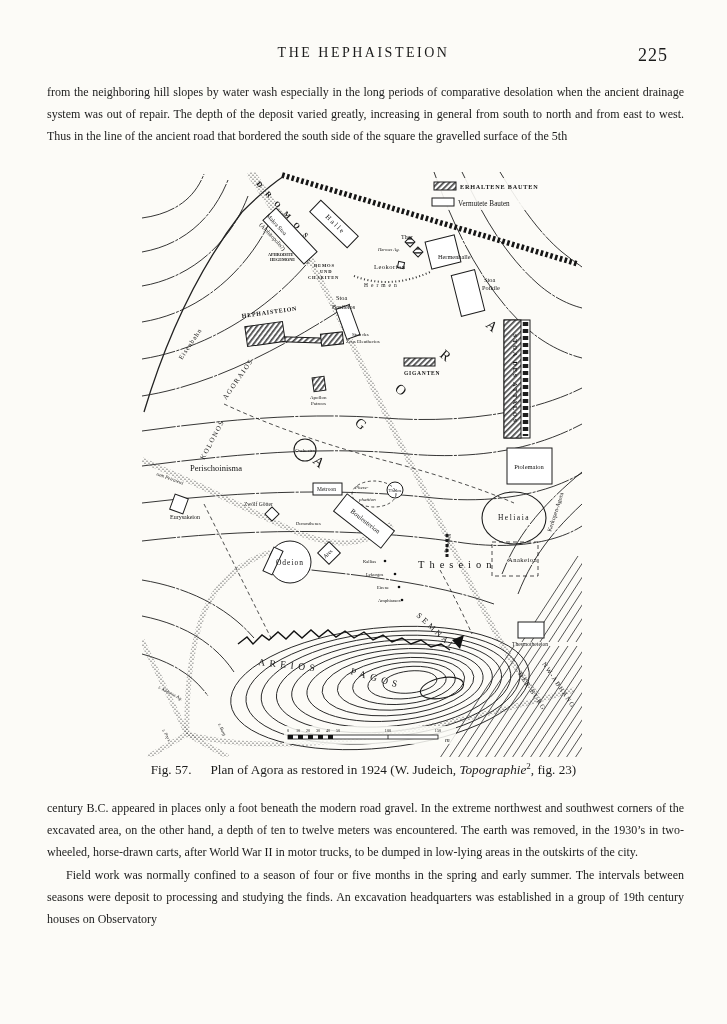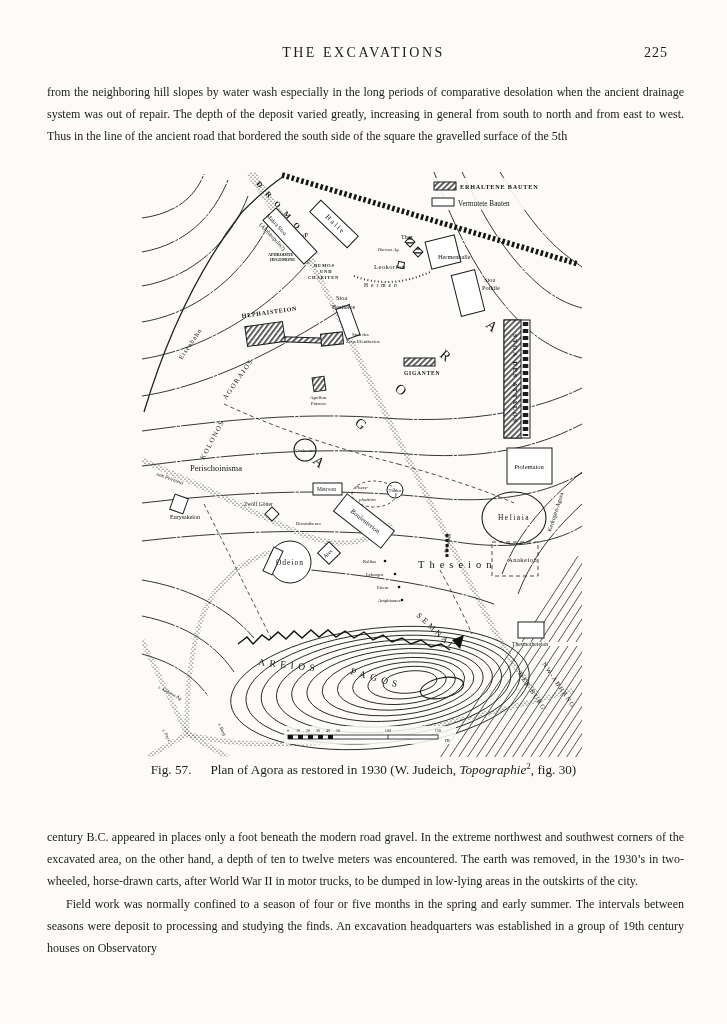--- a/index.html
+++ b/index.html
@@ -1,24 +1,24 @@
 <!DOCTYPE html>
 <html><head>
 <meta charset="utf-8">
 <style>
   html,body{margin:0;padding:0;}
   body{width:727px;height:1024px;background:#fcfbf7;position:relative;
        font-family:"Liberation Serif","DejaVu Serif",serif;color:#1b1b1b;}
   .abs{position:absolute;}
   .runhead{top:45px;left:0;right:0;text-align:center;font-size:14px;letter-spacing:2.5px;}
-  .pagenum{top:45px;right:59px;font-size:14px;letter-spacing:1px;}
+  .pagenum{top:45px;right:59px;font-size:18px;letter-spacing:1px;}
   .bodytext{left:47px;width:637px;font-size:12px;line-height:22.2px;text-align:justify;}
   .bodytext p{margin:0;}
   .p1{top:81px;}
-  .p23{top:826px;}
+  .p23{top:797px;}
   .indent{text-indent:19px;}
   .figwrap{top:172px;left:142px;width:440px;height:585px;}
   .caption{top:761px;left:0;right:0;text-align:center;font-size:13.2px;}
   .caption .figlab{margin-right:19px;}
   .caption i{font-style:italic;text-align:right;}
   .caption sup{font-size:9px;}
   svg{display:block;}
   .contour{stroke:#1f1f1f;stroke-width:0.9;fill:none;stroke-dasharray:34 1.3 3 1.3;}
   .dashln{stroke:#222;stroke-width:0.8;fill:none;stroke-dasharray:4 3;}
   .road{stroke:url(#stipple);fill:none;}
@@ -28,21 +28,21 @@
   .bldH{fill:url(#hatch);stroke:#1c1c1c;stroke-width:1;}
   .thin{fill:none;stroke:#1c1c1c;stroke-width:1.1;}
   #hill-rings ellipse{stroke:#1d1d1d;stroke-width:0.9;fill:none;}
   .scarp{stroke:#111;stroke-width:1.4;fill:none;stroke-linejoin:miter;}
   #slope-hatch path{stroke:#2a2a2a;stroke-width:0.8;fill:none;}
   #map-labels text{font-family:"Liberation Serif","DejaVu Serif",serif;fill:#141414;}
 </style>
 </head>
 <body>
 
-<div class="abs runhead">THE EXCAVATIONS</div>
+<div class="abs runhead">THE HEPHAISTEION</div>
 <div class="abs pagenum">225</div>
 
 <div class="abs bodytext p1">
   <p>from the neighboring hill slopes by water wash especially in the long periods of comparative desolation when the ancient drainage system was out of repair. The depth of the deposit varied greatly, increasing in general from south to north and from east to west. Thus in the line of the ancient road that bordered the south side of the square the gravelled surface of the 5th</p>
 </div>
 
 <div class="abs figwrap">
   <svg width="440" height="585" viewBox="0 0 440 585">
     <defs>
       <pattern id="hatch" patternUnits="userSpaceOnUse" width="4" height="4" patternTransform="rotate(45)">
@@ -308,19 +308,19 @@
         <text x="186" y="560" font-size="4.2" text-anchor="middle">40</text>
         <text x="196" y="560" font-size="4.2" text-anchor="middle">50</text>
         <text x="246" y="560" font-size="4.2" text-anchor="middle">100</text>
         <text x="296" y="560" font-size="4.2" text-anchor="middle">150</text>
         <text x="303" y="570" font-size="6.5" font-style="italic">m</text>
       </g>
   </svg>
 </div>
 
 <div class="abs caption">
-  <span class="figlab">Fig. 57.</span><span>Plan of Agora as restored in 1930 (W. Judeich, </span><i>Topographie</i><sup>2</sup><span>, fig. 30)</span>
+  <span class="figlab">Fig. 57.</span><span>Plan of Agora as restored in 1924 (W. Judeich, </span><i>Topographie</i><sup>2</sup><span>, fig. 23)</span>
 </div>
 
 <div class="abs bodytext p23">
   <p>century B.C. appeared in places only a foot beneath the modern road gravel. In the extreme northwest and southwest corners of the excavated area, on the other hand, a depth of ten to twelve meters was encountered. The earth was removed, in the 1930’s in two-wheeled, horse-drawn carts, after World War II in motor trucks, to be dumped in low-lying areas in the outskirts of the city.</p>
   <p class="indent">Field work was normally confined to a season of four or five months in the spring and early summer. The intervals between seasons were deposit to processing and studying the finds. An excavation headquarters was established in a group of 19th century houses on Observatory</p>
 </div>
 
 </body></html>

